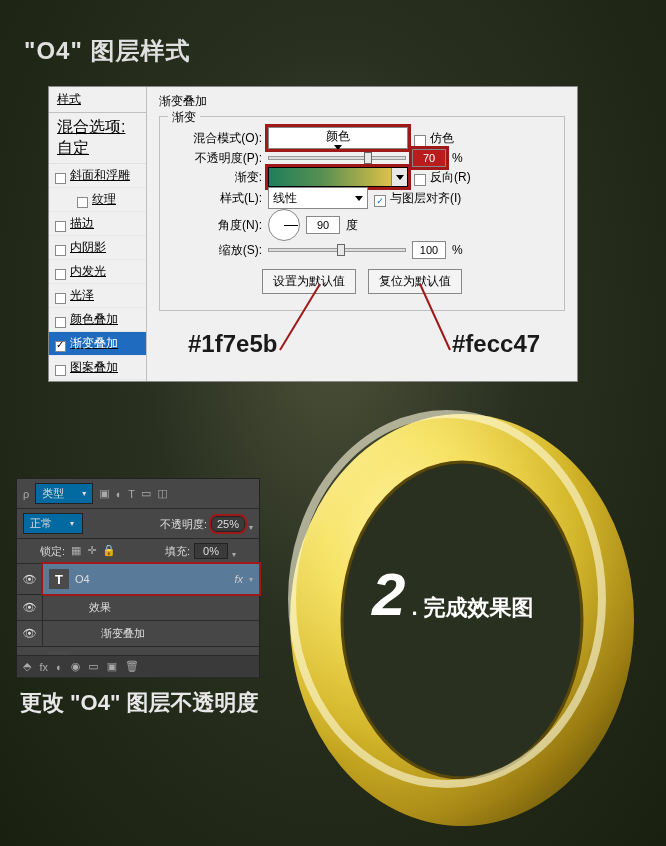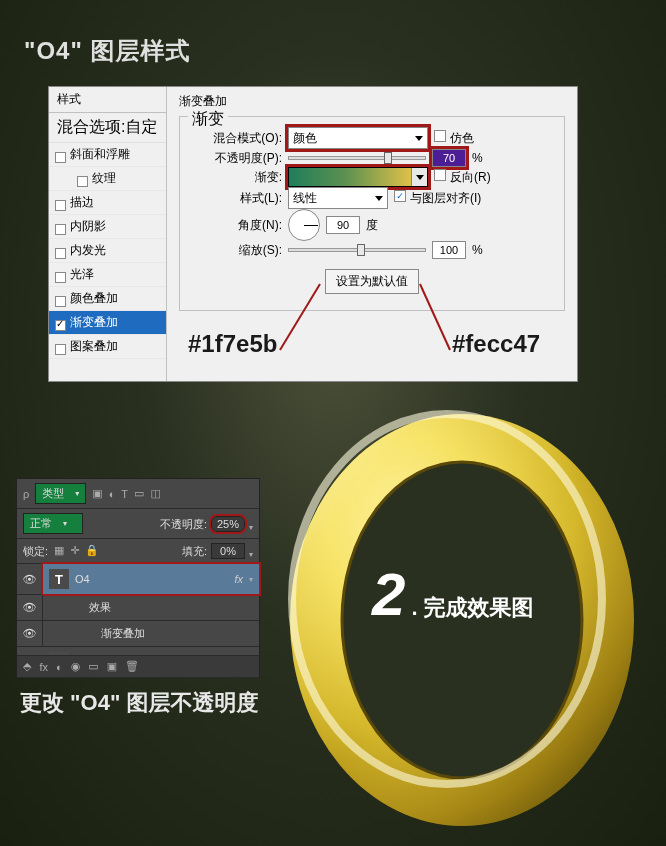--- a/index.html
+++ b/index.html
@@ -17,22 +17,23 @@
 }
 
 .ls-dialog {
   position: absolute; top: 86px; left: 48px;
   width: 530px; height: 296px;
   background: #f0f0f0;
   border: 1px solid #888;
   display: flex;
 }
 .ls-sidebar {
-  width: 118px; border-right: 1px solid #c0c0c0;
+  width: 98px; border-right: 1px solid #c0c0c0;
   font-size: 12px;
+  text-decoration: underline;
 }
 .ls-sidebar-header {
   padding: 4px 8px; border-bottom: 1px solid #c0c0c0;
   background: #f0f0f0;
 }
 .ls-sidebar-subheader {
   padding: 4px 8px; border-bottom: 1px solid #e0e0e0;
   font-size: 16px;
 }
 .ls-item {
@@ -54,64 +55,64 @@
 .ls-main {
   flex: 1; padding: 6px 12px; font-size: 12px;
 }
 .ls-main-title { margin-bottom: 6px; }
 .ls-fieldset {
   border: 1px solid #c0c0c0; padding: 10px 14px 16px;
   position: relative;
 }
 .ls-fieldset-legend {
   position: absolute; top: -8px; left: 8px;
-  background: #f0f0f0; padding: 0 4px; font-size: 16px;
+  background: #f0f0f0; padding: 0 4px; font-size: 12px;
 }
 .ls-row {
   display: flex; align-items: center; margin: 0 0;
   gap: 6px;
 }
 .ls-label { width: 88px; text-align: right; }
 .ls-select {
   flex: 0 0 140px; height: 22px; border: 1px solid #888;
   background: #fff; padding: 0 4px;
   display: flex; align-items: center; justify-content: space-between;
 }
-.ls-select.hl { outline: 3px solid #a01818; }
+.ls-select.hl { outline: 3px solid #a01818; flex-direction: column; }
 .ls-select-arrow {
   width: 0; height: 0; border-left: 4px solid transparent;
   border-right: 4px solid transparent; border-top: 5px solid #000;
 }
 .ls-slider {
   flex: 0 0 138px; height: 4px; background: #ddd;
   border: 1px solid #999; position: relative;
 }
 .ls-slider-thumb {
   position: absolute; top: -5px; width: 8px; height: 12px;
   background: #e8e8e8; border: 1px solid #666;
 }
 .ls-numbox {
   width: 34px; height: 18px; border: 1px solid #888;
   background: #fff; text-align: center; font-size: 11px;
   display: inline-flex; align-items: center; justify-content: center;
 }
-.ls-numbox.hl-blue { background: #4c1d95; color: #fff; outline: 3px solid #a01818; }
+.ls-numbox.hl-blue { background: #b91c1c; color: #fff; outline: 3px solid #a01818; }
 .ls-gradient {
   flex: 0 0 140px; height: 20px; border: 1px solid #000;
   background: linear-gradient(to right, #1f7e5b 0%, #5a9050 40%, #fecc47 100%);
   display: flex; align-items: center; justify-content: flex-end;
   outline: 3px solid #a01818;
 }
 .ls-gradient-arrow {
   width: 16px; height: 100%; background: #e8e8e8;
   border-left: 1px solid #888;
   display: flex; align-items: center; justify-content: center;
 }
 .ls-checkbox-inline {
-  display: flex; align-items: flex-start; gap: 4px;
+  display: flex; align-items: flex-end; gap: 4px;
 }
 .ls-check2 {
   width: 12px; height: 12px; border: 1px solid #888; background: #fff;
   display: inline-flex; align-items: center; justify-content: center;
   font-size: 9px;
 }
 .ls-angle {
   width: 32px; height: 32px; border: 1px solid #888; border-radius: 50%;
   background: #fff; position: relative;
 }
@@ -133,37 +134,37 @@
   position: absolute; top: 478px; left: 16px;
   width: 244px; height: 200px;
   background: #474747; border: 1px solid #222;
   font-size: 11px; color: #ddd;
 }
 .lp-row1 {
   display: flex; align-items: center; gap: 6px;
   padding: 4px 6px; border-bottom: 1px solid #2a2a2a;
 }
 .lp-dropdown {
-  background: #15803d; border: 1px solid #222;
-  padding: 2px 6px; display: flex; align-items: center; gap: 11px;
+  background: #0369a1; border: 1px solid #222;
+  padding: 2px 6px; display: flex; align-items: center; gap: 18px;
 }
 .lp-icon { color: #aaa; font-size: 11px; }
 .lp-row2 {
   display: flex; align-items: center; justify-content: space-between;
   padding: 4px 6px; border-bottom: 1px solid #2a2a2a;
 }
 .lp-opacity-box { display: flex; align-items: flex-end; gap: 4px; }
 .lp-val {
   background: #3a3a3a; border: 1px solid #222;
   padding: 1px 4px; min-width: 34px; text-align: center;
 }
 .lp-val.hl { outline: 2px solid #a01818; border-radius: 6px; }
 .lp-row3 {
   display: flex; align-items: center; justify-content: space-between;
-  padding: 4px 6px; border-bottom: 1px solid #2a2a2a;
+  padding: 4px 23px; border-bottom: 1px solid #2a2a2a;
 }
 .lp-lock-icons { display: flex; gap: 6px; }
 .lp-layer {
   display: flex; align-items: center;
   border-bottom: 1px solid #2a2a2a;
 }
 .lp-eye {
   width: 26px; text-align: center; padding: 6px 0;
   border-right: 1px solid #2a2a2a;
 }
@@ -318,20 +319,21 @@
         <span class="ls-label">缩放(S):</span>
         <div class="ls-slider">
           <div class="ls-slider-thumb" style="left:50%"></div>
         </div>
         <span class="ls-numbox">100</span>
         <span>%</span>
       </div>
 
       <div class="ls-btn-row">
         <button class="ls-btn">设置为默认值</button>
+        <button class="ls-btn">复位为默认值</button>
       </div>
     </div>
   </div>
 </div>
 
 <svg style="position:absolute;top:280px;left:240px;width:240px;height:80px;pointer-events:none">
   <line x1="40" y1="70" x2="80" y2="4" stroke="#a01818" stroke-width="2"></line>
   <line x1="210" y1="70" x2="180" y2="4" stroke="#a01818" stroke-width="2"></line>
 </svg>
 <div class="color-label" style="top:330px;left:188px">#1f7e5b</div>

